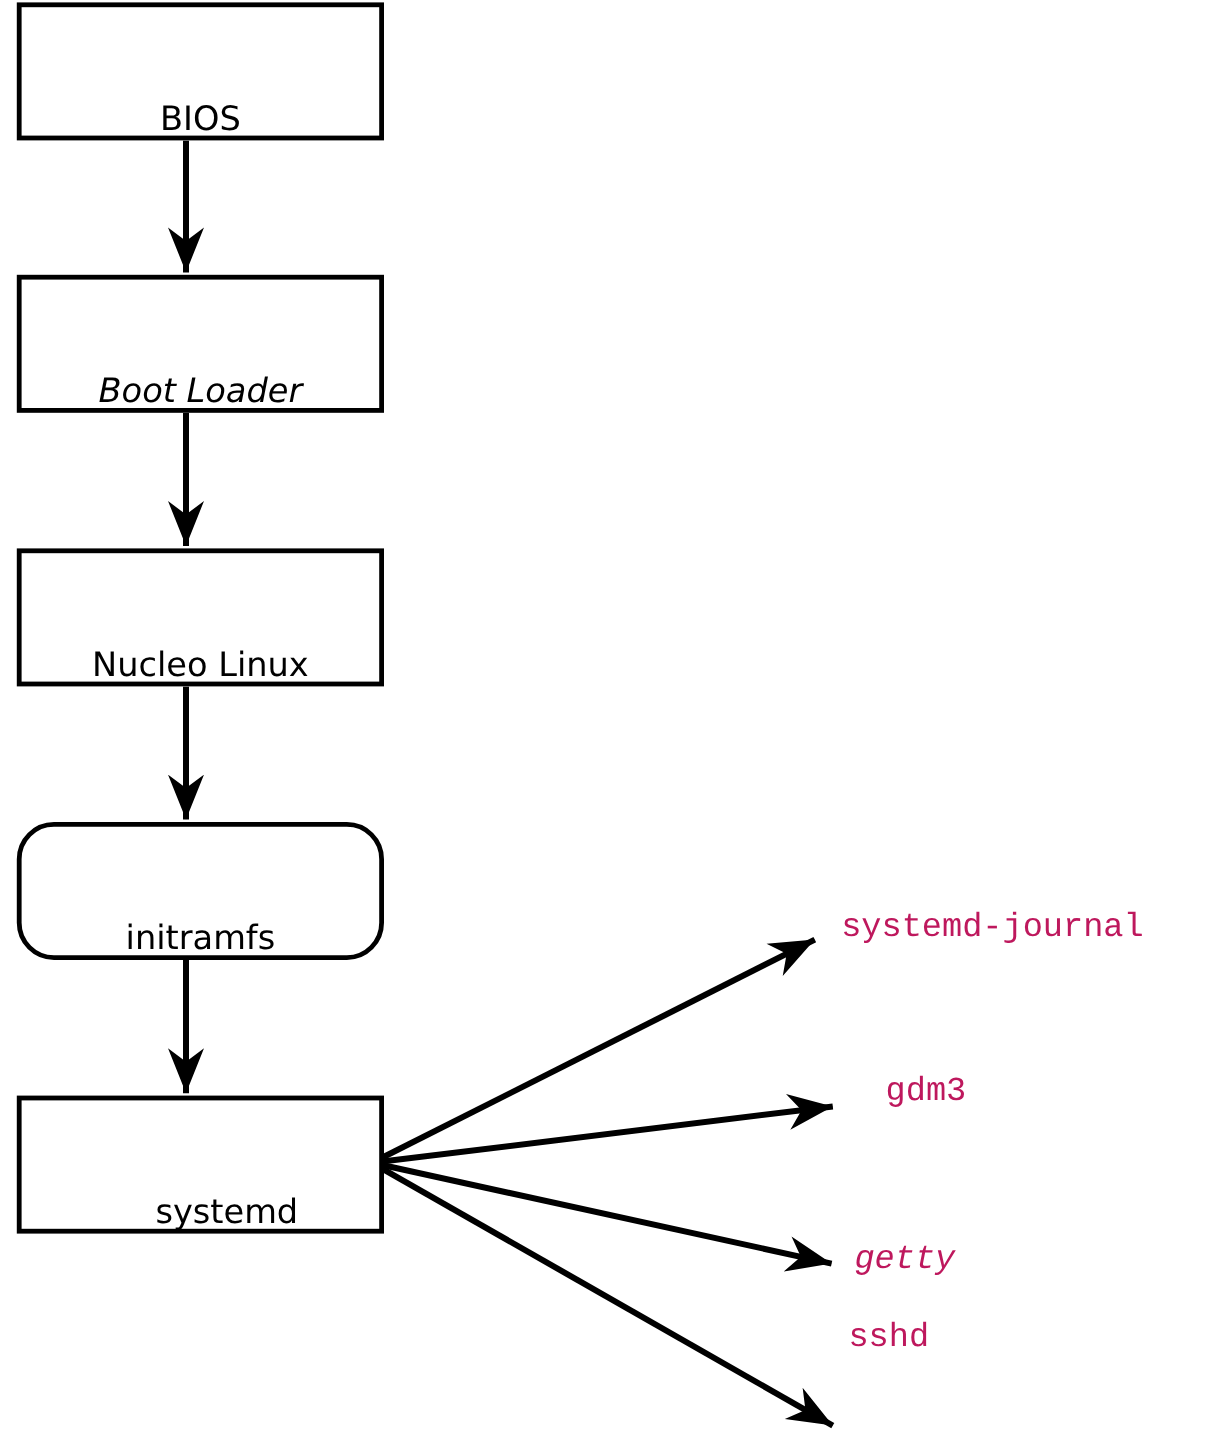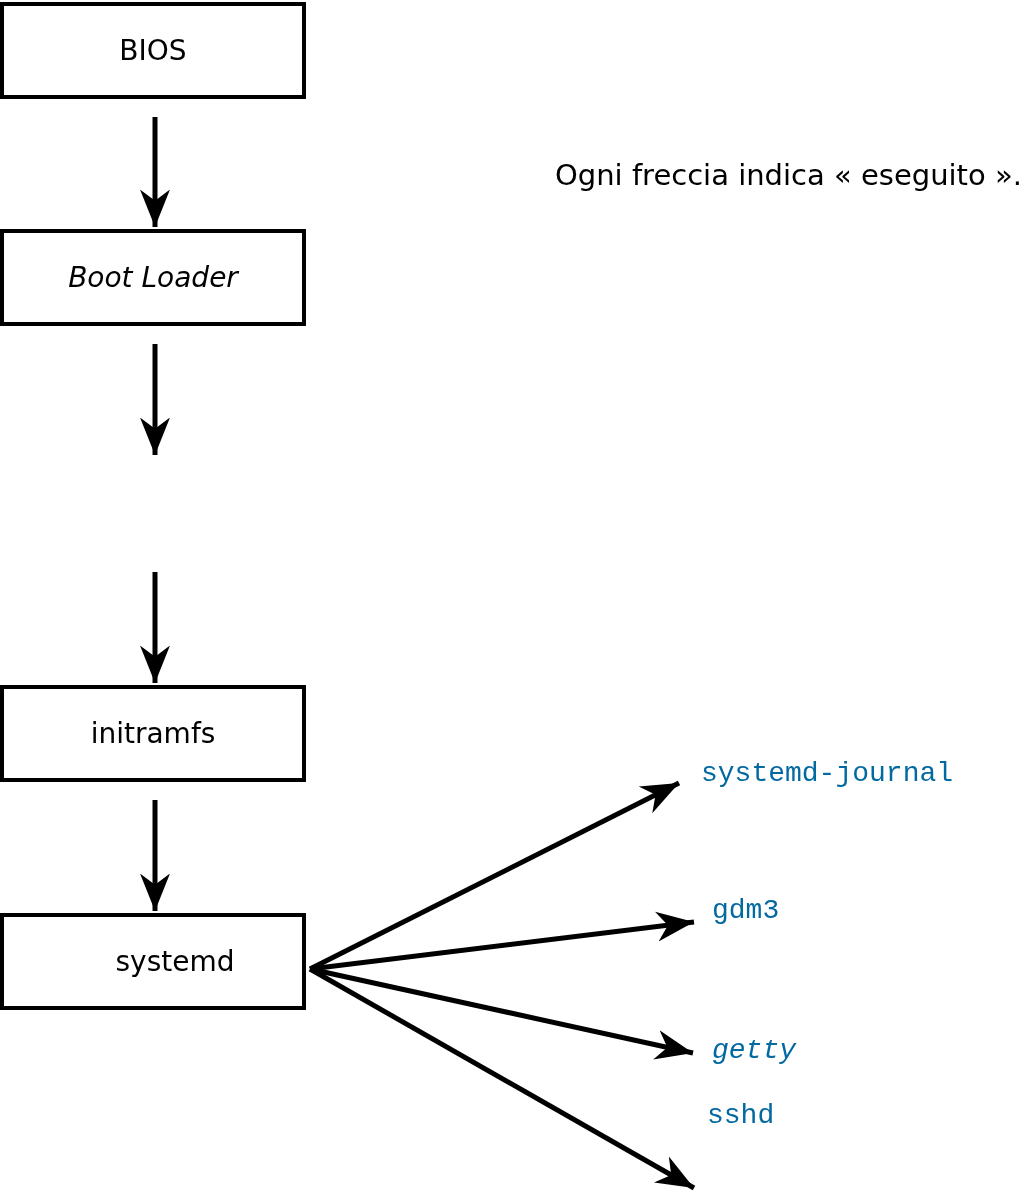--- a/index.html
+++ b/index.html
@@ -18,48 +18,48 @@
   }
   #arrow-layer {
     position: absolute;
     left: 0;
     top: 0;
     width: 1024px;
     height: 1193px;
   }
   .node {
     position: absolute;
-    left: 0;
+    left: 14px;
     width: 306px;
-    height: 97px;
+    height: 115px;
     box-sizing: border-box;
     border: 4px solid #000000;
     background: #ffffff;
     display: flex;
-    align-items: center;
+    align-items: flex-end;
     justify-content: center;
     font-size: 28px;
     line-height: 1;
     color: #000000;
   }
   #node-bios        { top: 2px; }
   #node-boot-loader { top: 229px; font-style: italic; }
   #node-nucleo      { top: 457px; }
-  #node-initramfs   { top: 685px; }
+  #node-initramfs   { top: 685px; border-radius: 31px; }
   #node-systemd     { top: 913px; padding-left: 44px; }
   .fan-label {
     position: absolute;
     font-family: "Liberation Mono", "DejaVu Sans Mono", monospace;
     font-size: 28px;
     line-height: 1;
     white-space: nowrap;
-    color: #0369a1;
+    color: #be185d;
   }
   #fan-label-journal { left: 701px; top: 760px; }
-  #fan-label-gdm3    { left: 712px; top: 897px; font-family: Liberation Mono, monospace; }
+  #fan-label-gdm3    { left: 738px; top: 897px; font-family: Liberation Mono, monospace; }
   #fan-label-getty   { left: 712px; top: 1037px; font-style: italic; }
   #fan-label-sshd    { left: 707px; top: 1102px; }
   .caption {
     position: absolute;
     left: 555px;
     top: 161px;
     font-size: 29px;
     line-height: 1;
     white-space: nowrap;
     color: #000000;
@@ -87,27 +87,29 @@
       <line x1="310" y1="969" x2="694" y2="1188" marker-end="url(#ah)"></line>
     </g>
   </svg>
 
   <div class="node" id="node-bios">
     <span>BIOS</span>
   </div>
   <div class="node" id="node-boot-loader">
     <span>Boot Loader</span>
   </div>
+  <div class="node" id="node-nucleo">
+    <span>Nucleo Linux</span>
+  </div>
   <div class="node" id="node-initramfs">
     <span>initramfs</span>
   </div>
   <div class="node" id="node-systemd">
     <span>systemd</span>
   </div>
 
   <span class="fan-label" id="fan-label-journal">systemd-journal</span>
   <span class="fan-label" id="fan-label-gdm3">gdm3</span>
   <span class="fan-label" id="fan-label-getty">getty</span>
   <span class="fan-label" id="fan-label-sshd">sshd</span>
 
-  <div class="caption">Ogni freccia indica « eseguito ».</div>
 
 </div>
 
 </body></html>

